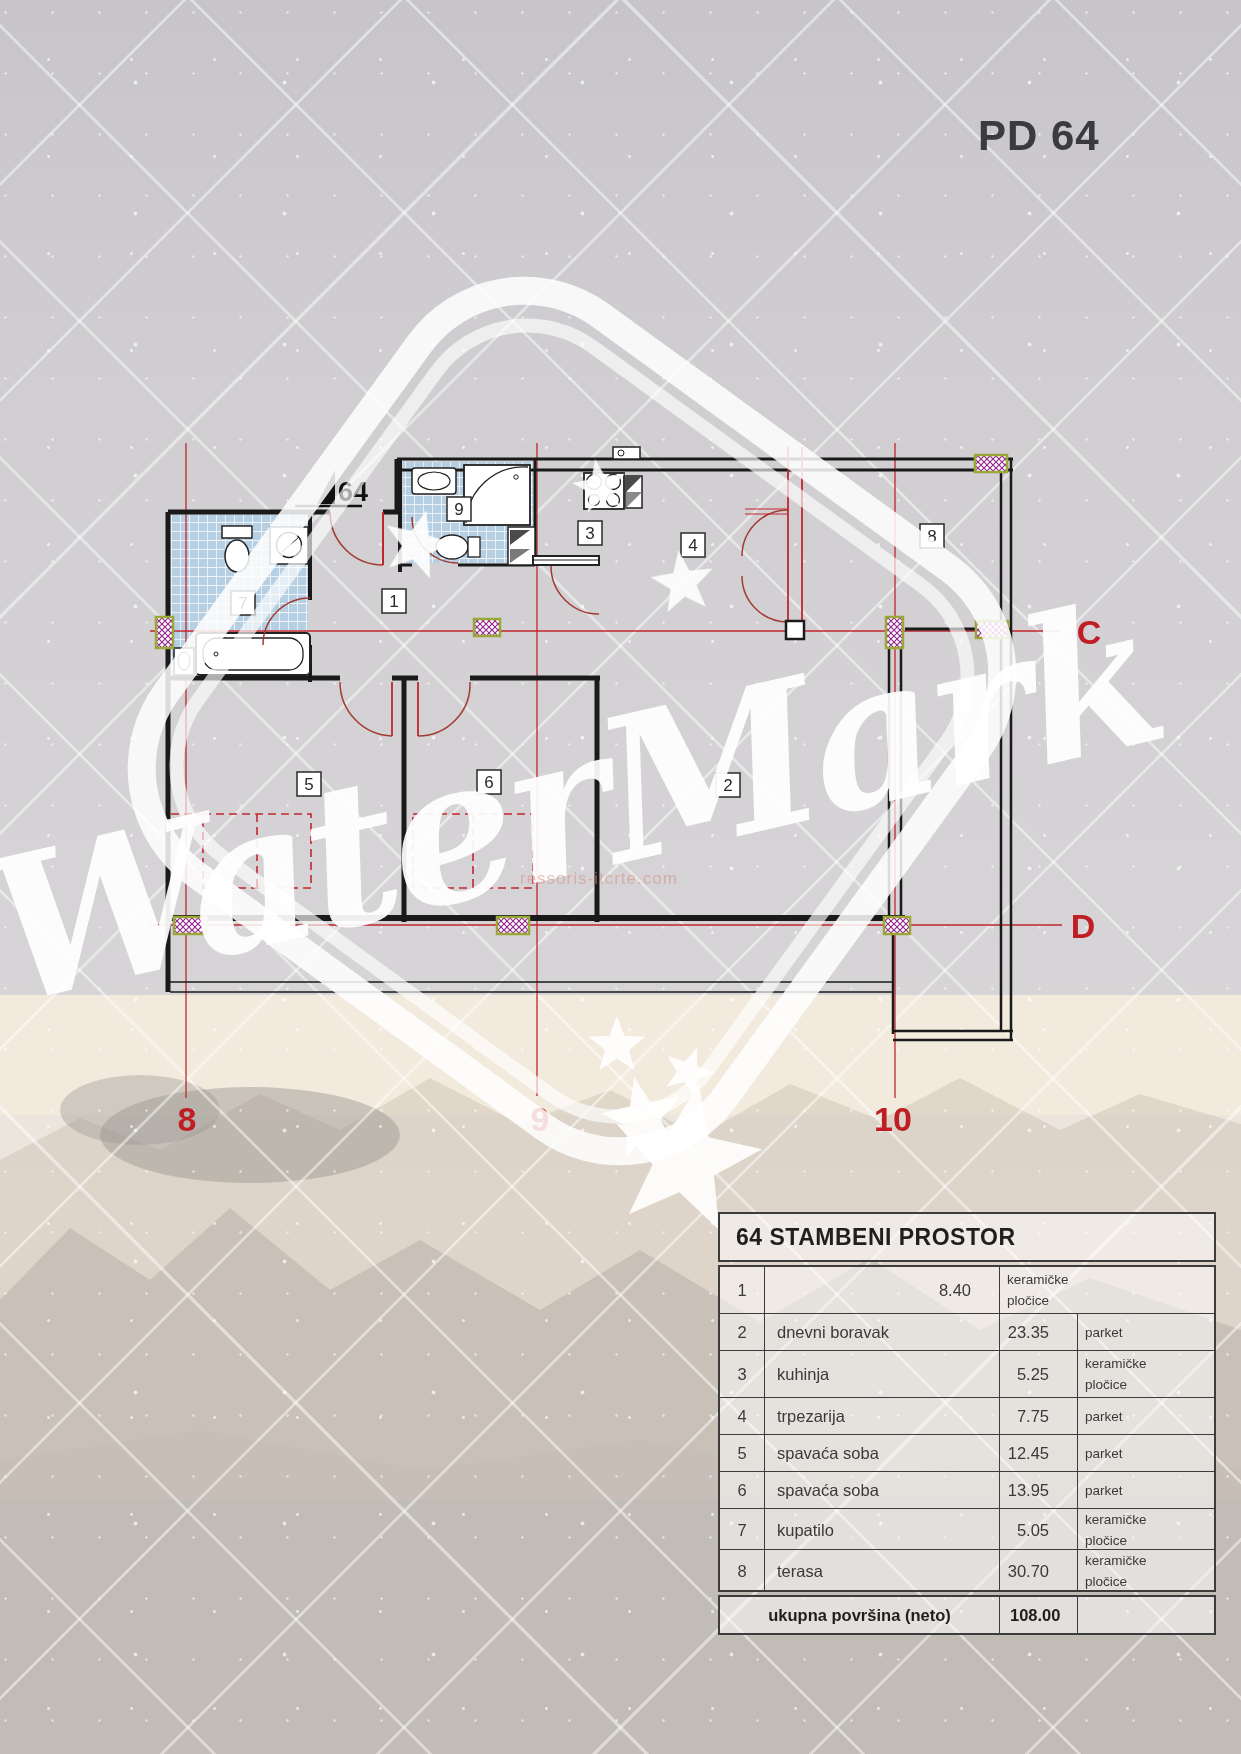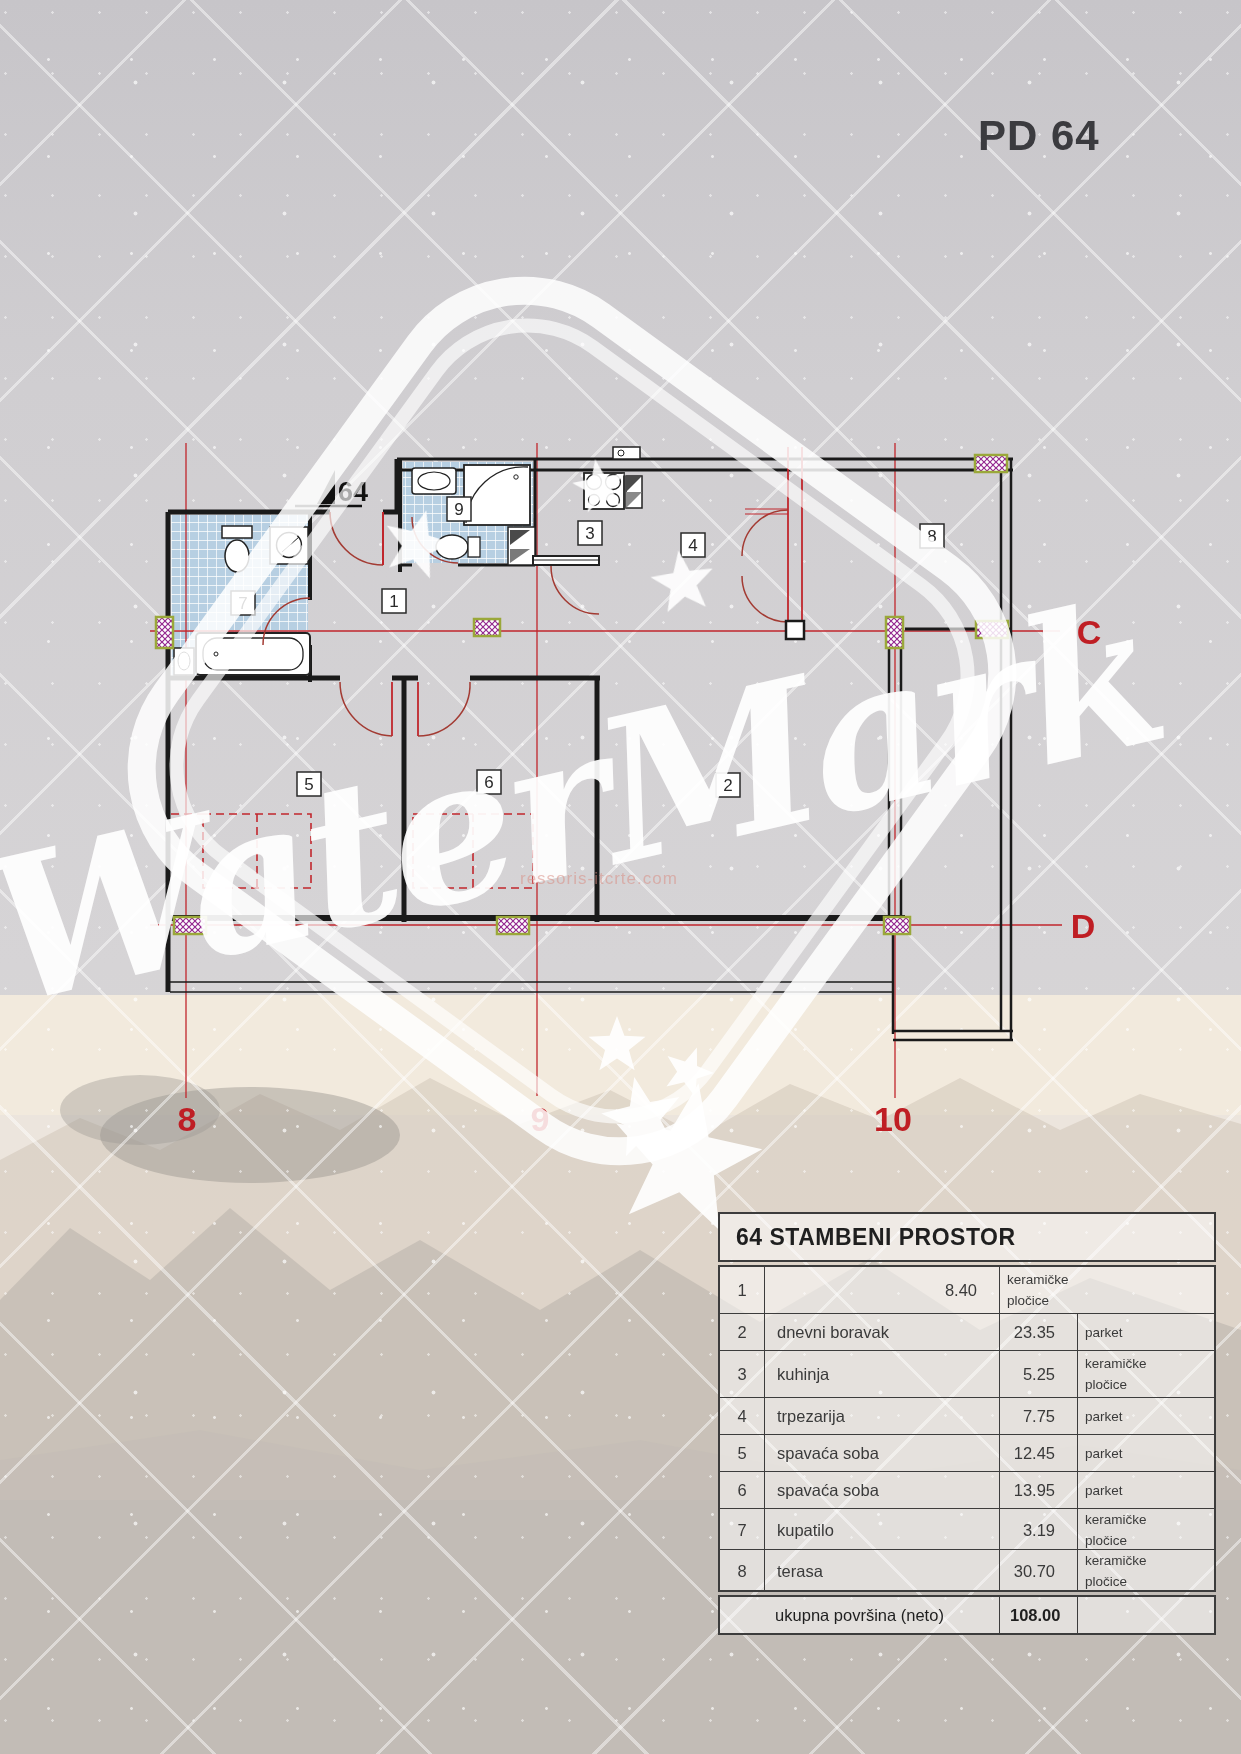--- a/index.html
+++ b/index.html
@@ -47,25 +47,25 @@
   .thead .c-pod{justify-content:center;}
   .c-area-diag{position:relative;
     background-image:linear-gradient(to top right, transparent 48.6%, #3c3c3c 48.6%, #3c3c3c 51.4%, transparent 51.4%);}
   .c-area-diag .p{position:absolute;top:3px;left:9px;font-size:15px;}
   .c-area-diag .m2{position:absolute;bottom:3px;right:7px;font-size:15px;}
   .trow.r{height:36px;}
   .trow.r.tall{height:46px;}
   .trow.r.mid{height:40px;}
   .trow.r .c-rb{justify-content:center;}
   .trow.r .c-name{padding-left:12px;}
-  .trow.r .c-area{justify-content:flex-end;padding-right:22px;}
+  .trow.r .c-area{justify-content:flex-end;padding-right:28px;}
   .trow.r .c-pod{padding-left:7px;font-size:13.5px;line-height:21px;}
   .tfoot{margin-top:3px;height:40px;display:grid;grid-template-columns:280px 78px 80px;}
   .tfoot span{display:flex;align-items:center;box-sizing:border-box;}
-  .tfoot .f-label{justify-content:center;font-size:16.5px;font-weight:normal;color:#1f1f1f;border-right:1.5px solid #3c3c3c;}
+  .tfoot .f-label{justify-content:center;font-size:16.5px;font-weight:bold;color:#1f1f1f;border-right:1.5px solid #3c3c3c;}
   .tfoot .f-value{justify-content:flex-start;padding-left:10px;font-size:16.5px;font-weight:bold;color:#1f1f1f;border-right:1.5px solid #3c3c3c;}
   svg text{font-family:"Liberation Sans", sans-serif;}
   .wm-script{font-family:"DejaVu Serif", serif;font-style:italic;font-weight:bold;}
 </style>
 </head>
 <body>
 
 <div class="layer bg-sky"></div>
 
 <svg class="layer" viewBox="0 0 1241 1754" width="1241" height="1754">
@@ -302,21 +302,21 @@
     </div>
     <div class="trow r">
       <span class="c-rb">6</span>
       <span class="c-name">spavaća soba</span>
       <span class="c-area">13.95</span>
       <span class="c-pod">parket</span>
     </div>
     <div class="trow r mid">
       <span class="c-rb">7</span>
       <span class="c-name">kupatilo</span>
-      <span class="c-area">3.19</span>
+      <span class="c-area">5.05</span>
       <span class="c-pod">keramičke pločice</span>
     </div>
     <div class="trow r mid">
       <span class="c-rb">8</span>
       <span class="c-name">terasa</span>
       <span class="c-area">30.70</span>
       <span class="c-pod">keramičke pločice</span>
     </div>
   </div>
 

